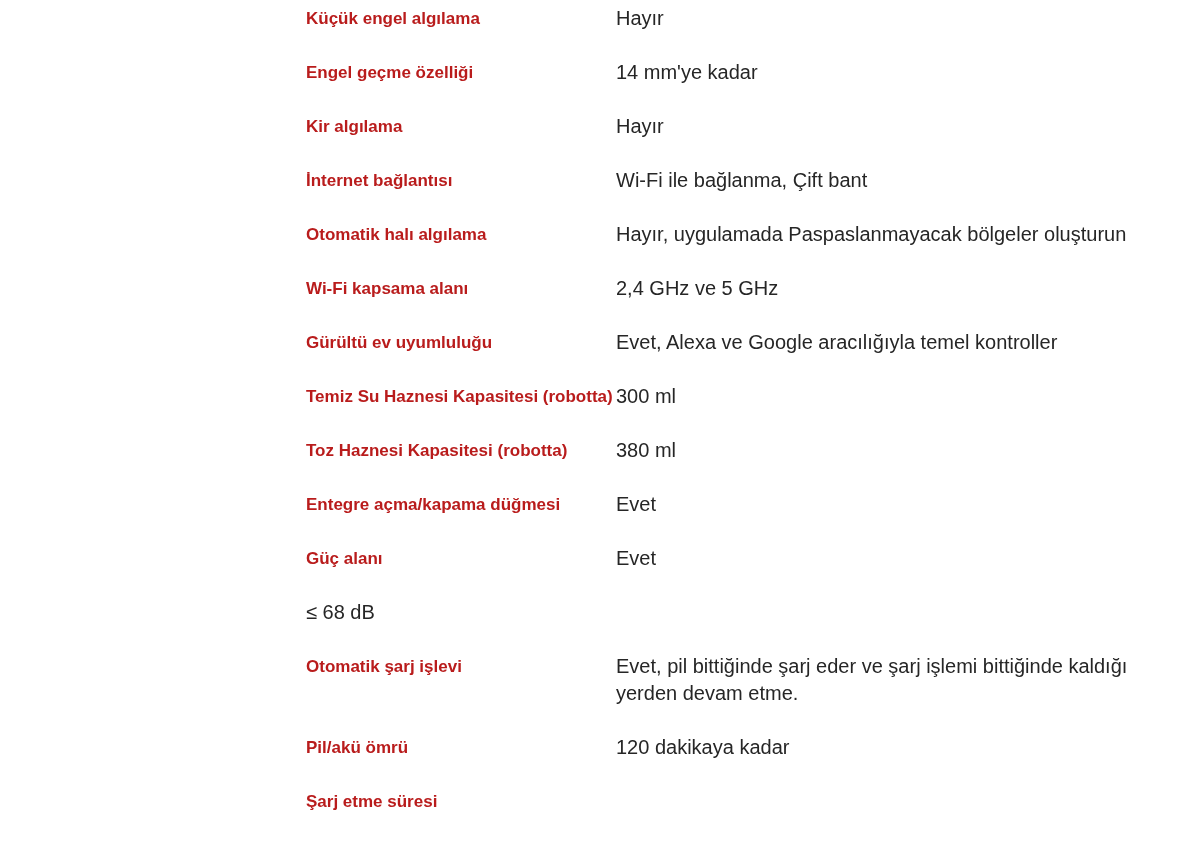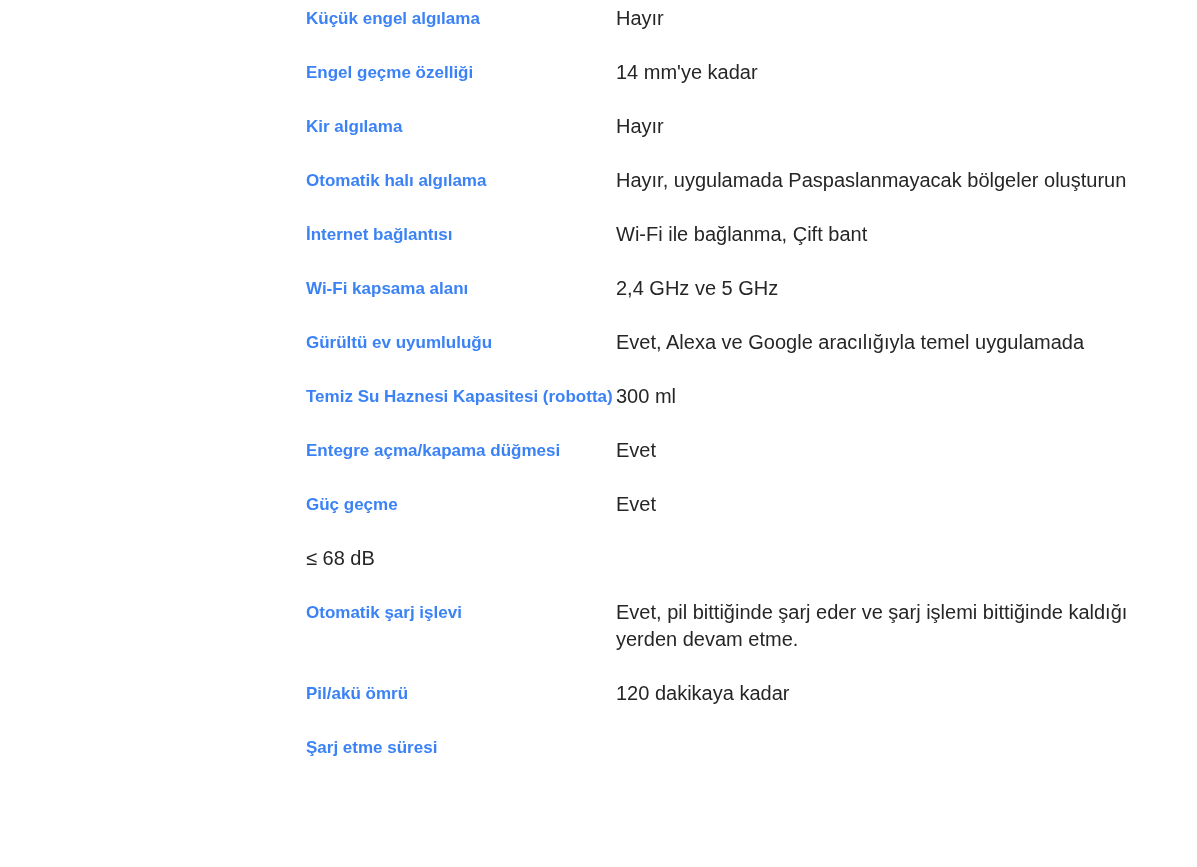--- a/index.html
+++ b/index.html
@@ -24,21 +24,21 @@
     margin-bottom: 27px;
   }
   .spec-label {
     box-sizing: border-box;
     width: 310px;
     flex: 0 0 310px;
     padding-right: 0;
     font-size: 17px;
     line-height: 27px;
     font-weight: 700;
-    color: #3b82f6;
+    color: #b91c1c;
   }
   .spec-value {
     flex: 1 1 auto;
     font-size: 20px;
     line-height: 27px;
     font-weight: 400;
     color: #262626;
   }
 </style>
 </head>
@@ -54,52 +54,56 @@
     <div class="spec-label">Engel geçme özelliği</div>
     <div class="spec-value">14 mm'ye kadar</div>
   </div>
 
   <div class="spec-row">
     <div class="spec-label">Kir algılama</div>
     <div class="spec-value">Hayır</div>
   </div>
 
   <div class="spec-row">
-    <div class="spec-label">Otomatik halı algılama</div>
-    <div class="spec-value">Hayır, uygulamada Paspaslanmayacak bölgeler oluşturun</div>
+    <div class="spec-label">İnternet bağlantısı</div>
+    <div class="spec-value">Wi-Fi ile bağlanma, Çift bant</div>
   </div>
 
   <div class="spec-row">
-    <div class="spec-label">İnternet bağlantısı</div>
-    <div class="spec-value">Wi-Fi ile bağlanma, Çift bant</div>
+    <div class="spec-label">Otomatik halı algılama</div>
+    <div class="spec-value">Hayır, uygulamada Paspaslanmayacak bölgeler oluşturun</div>
   </div>
 
   <div class="spec-row">
     <div class="spec-label">Wi-Fi kapsama alanı</div>
     <div class="spec-value">2,4 GHz ve 5 GHz</div>
   </div>
 
   <div class="spec-row">
     <div class="spec-label">Gürültü ev uyumluluğu</div>
-    <div class="spec-value">Evet, Alexa ve Google aracılığıyla temel uygulamada</div>
+    <div class="spec-value">Evet, Alexa ve Google aracılığıyla temel kontroller</div>
   </div>
 
   <div class="spec-row">
     <div class="spec-label">Temiz Su Haznesi Kapasitesi (robotta)</div>
     <div class="spec-value">300 ml</div>
   </div>
 
+  <div class="spec-row">
+    <div class="spec-label">Toz Haznesi Kapasitesi (robotta)</div>
+    <div class="spec-value">380 ml</div>
+  </div>
 
   <div class="spec-row">
     <div class="spec-label">Entegre açma/kapama düğmesi</div>
     <div class="spec-value">Evet</div>
   </div>
 
   <div class="spec-row">
-    <div class="spec-label">Güç geçme</div>
+    <div class="spec-label">Güç alanı</div>
     <div class="spec-value">Evet</div>
   </div>
 
   <div class="spec-row">
     <div class="spec-value">≤ 68 dB</div>
   </div>
 
   <div class="spec-row">
     <div class="spec-label">Otomatik şarj işlevi</div>
     <div class="spec-value">Evet, pil bittiğinde şarj eder ve şarj işlemi bittiğinde kaldığı yerden devam etme.</div>

